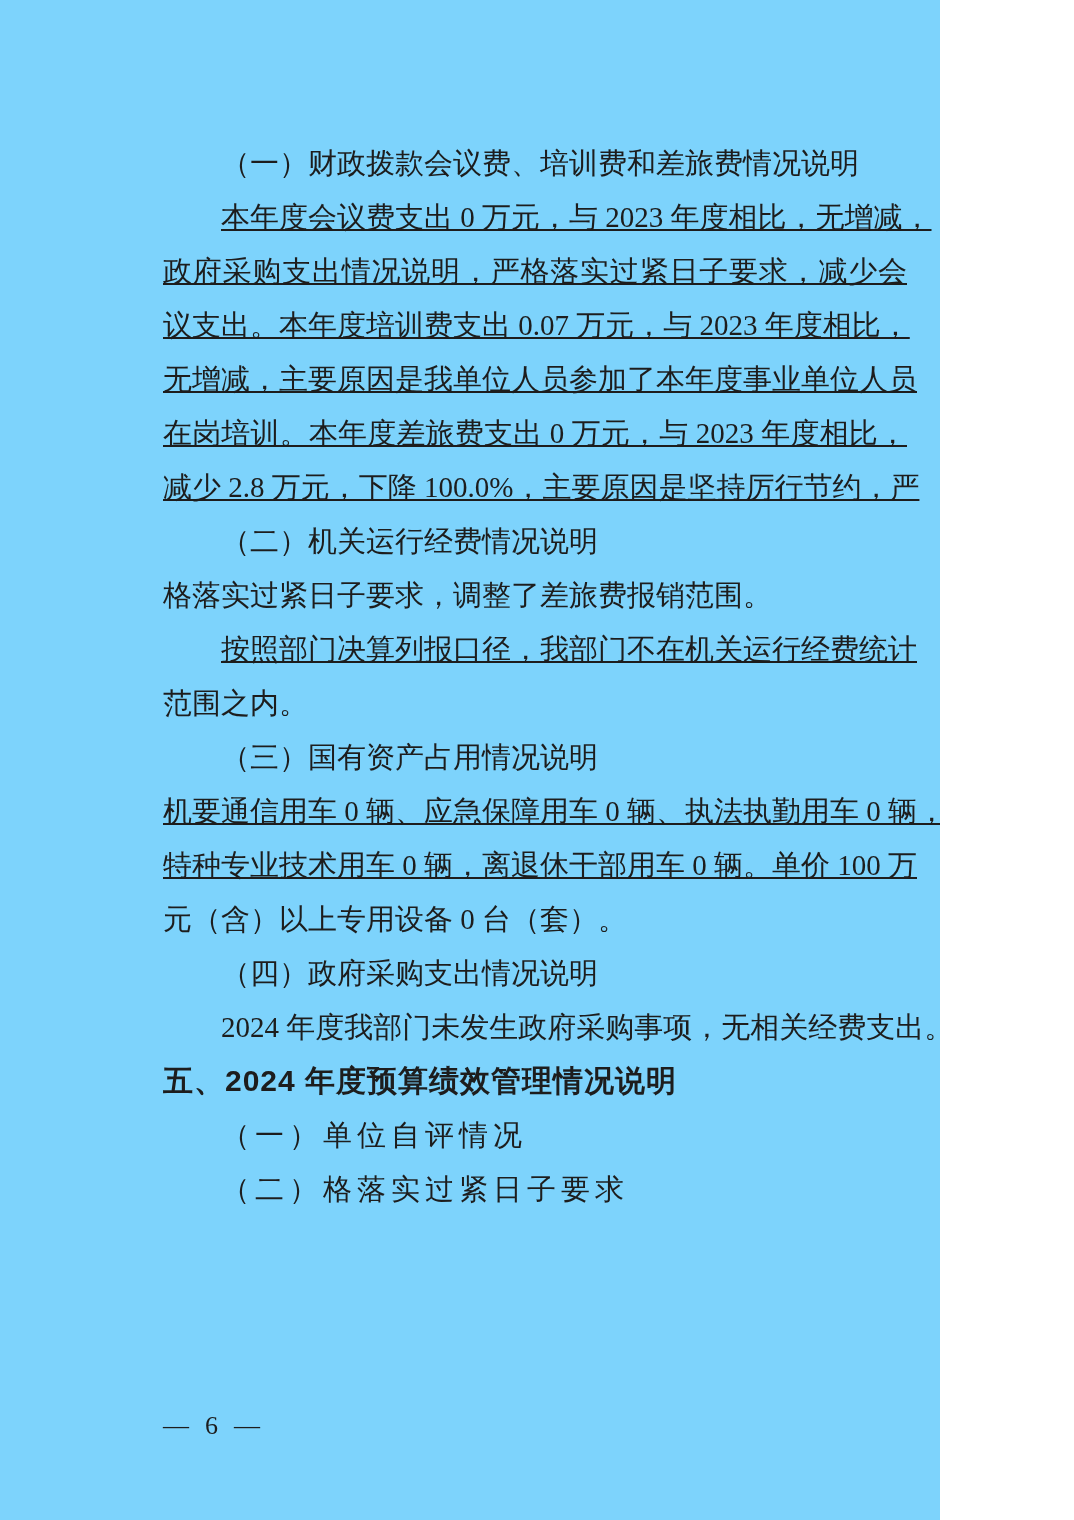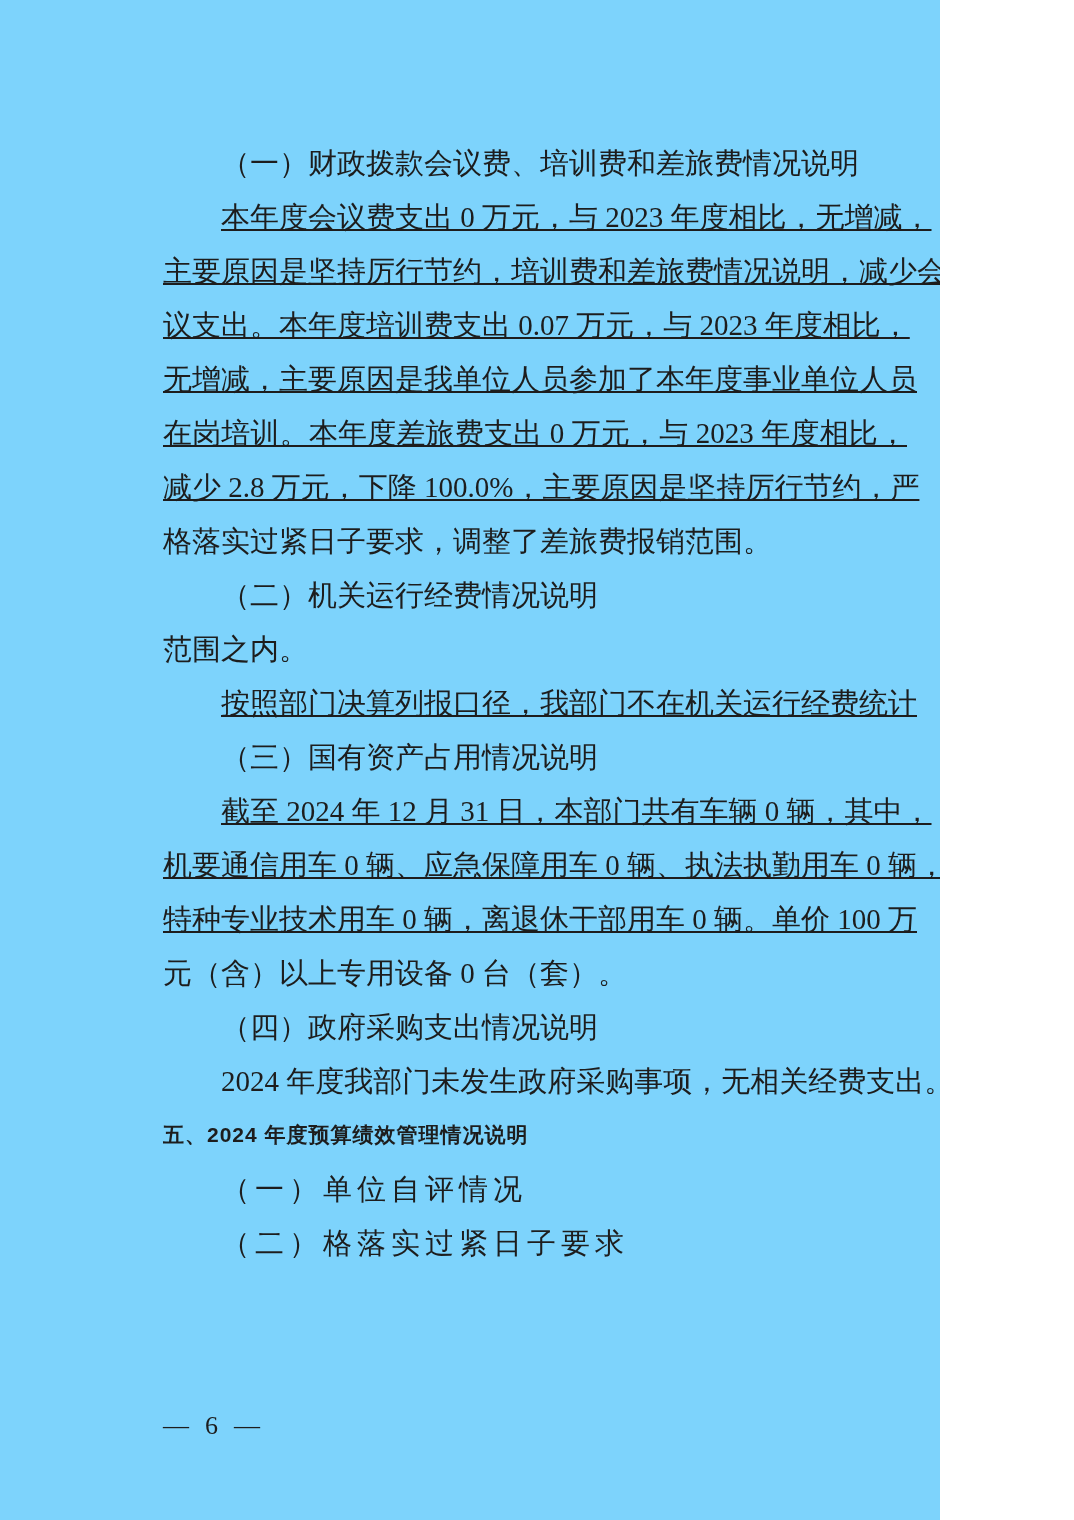--- a/index.html
+++ b/index.html
@@ -36,21 +36,21 @@
     text-align: justify;
     text-align-last: justify;
     text-decoration: underline;
   }
   .line.wide {
     letter-spacing: 5px;
   }
   .line.h1 {
     font-family: "Liberation Sans", "DejaVu Sans", sans-serif;
     font-weight: 700;
-    font-size: 21px;
+    font-size: 30px;
     letter-spacing: 1px;
   }
   .footer {
     position: absolute;
     left: 163px;
     top: 1402px;
     height: 48px;
     line-height: 48px;
     font-size: 26px;
     display: flex;
@@ -61,31 +61,30 @@
     margin: 0 16px;
   }
 </style>
 </head>
 <body>
 
 <div class="page">
   <div class="doc-body">
       <div class="line indent">（一）财政拨款会议费、培训费和差旅费情况说明</div>
       <div class="line indent fill">本年度会议费支出 0 万元，与 2023 年度相比，无增减，</div>
-      <div class="line fill">主要原因是坚持厉行节约，培训费和差旅费情况说明，减少会</div>
+      <div class="line fill">政府采购支出情况说明，严格落实过紧日子要求，减少会</div>
       <div class="line fill">议支出。本年度培训费支出 0.07 万元，与 2023 年度相比，</div>
       <div class="line fill">无增减，主要原因是我单位人员参加了本年度事业单位人员</div>
       <div class="line fill">在岗培训。本年度差旅费支出 0 万元，与 2023 年度相比，</div>
       <div class="line fill">减少 2.8 万元，下降 100.0%，主要原因是坚持厉行节约，严</div>
+      <div class="line indent">（二）机关运行经费情况说明</div>
       <div class="line">格落实过紧日子要求，调整了差旅费报销范围。</div>
-      <div class="line indent">（二）机关运行经费情况说明</div>
+      <div class="line indent fill">按照部门决算列报口径，我部门不在机关运行经费统计</div>
       <div class="line">范围之内。</div>
-      <div class="line indent fill">按照部门决算列报口径，我部门不在机关运行经费统计</div>
       <div class="line indent">（三）国有资产占用情况说明</div>
-      <div class="line indent fill">截至 2024 年 12 月 31 日，本部门共有车辆 0 辆，其中，</div>
       <div class="line fill">机要通信用车 0 辆、应急保障用车 0 辆、执法执勤用车 0 辆，</div>
       <div class="line fill">特种专业技术用车 0 辆，离退休干部用车 0 辆。单价 100 万</div>
       <div class="line">元（含）以上专用设备 0 台（套）。</div>
       <div class="line indent">（四）政府采购支出情况说明</div>
       <div class="line indent">2024 年度我部门未发生政府采购事项，无相关经费支出。</div>
       <div class="line h1">五、2024 年度预算绩效管理情况说明</div>
       <div class="line indent wide">（一）单位自评情况</div>
       <div class="line indent wide">（二）格落实过紧日子要求</div>
     </div>
   <div class="footer">

